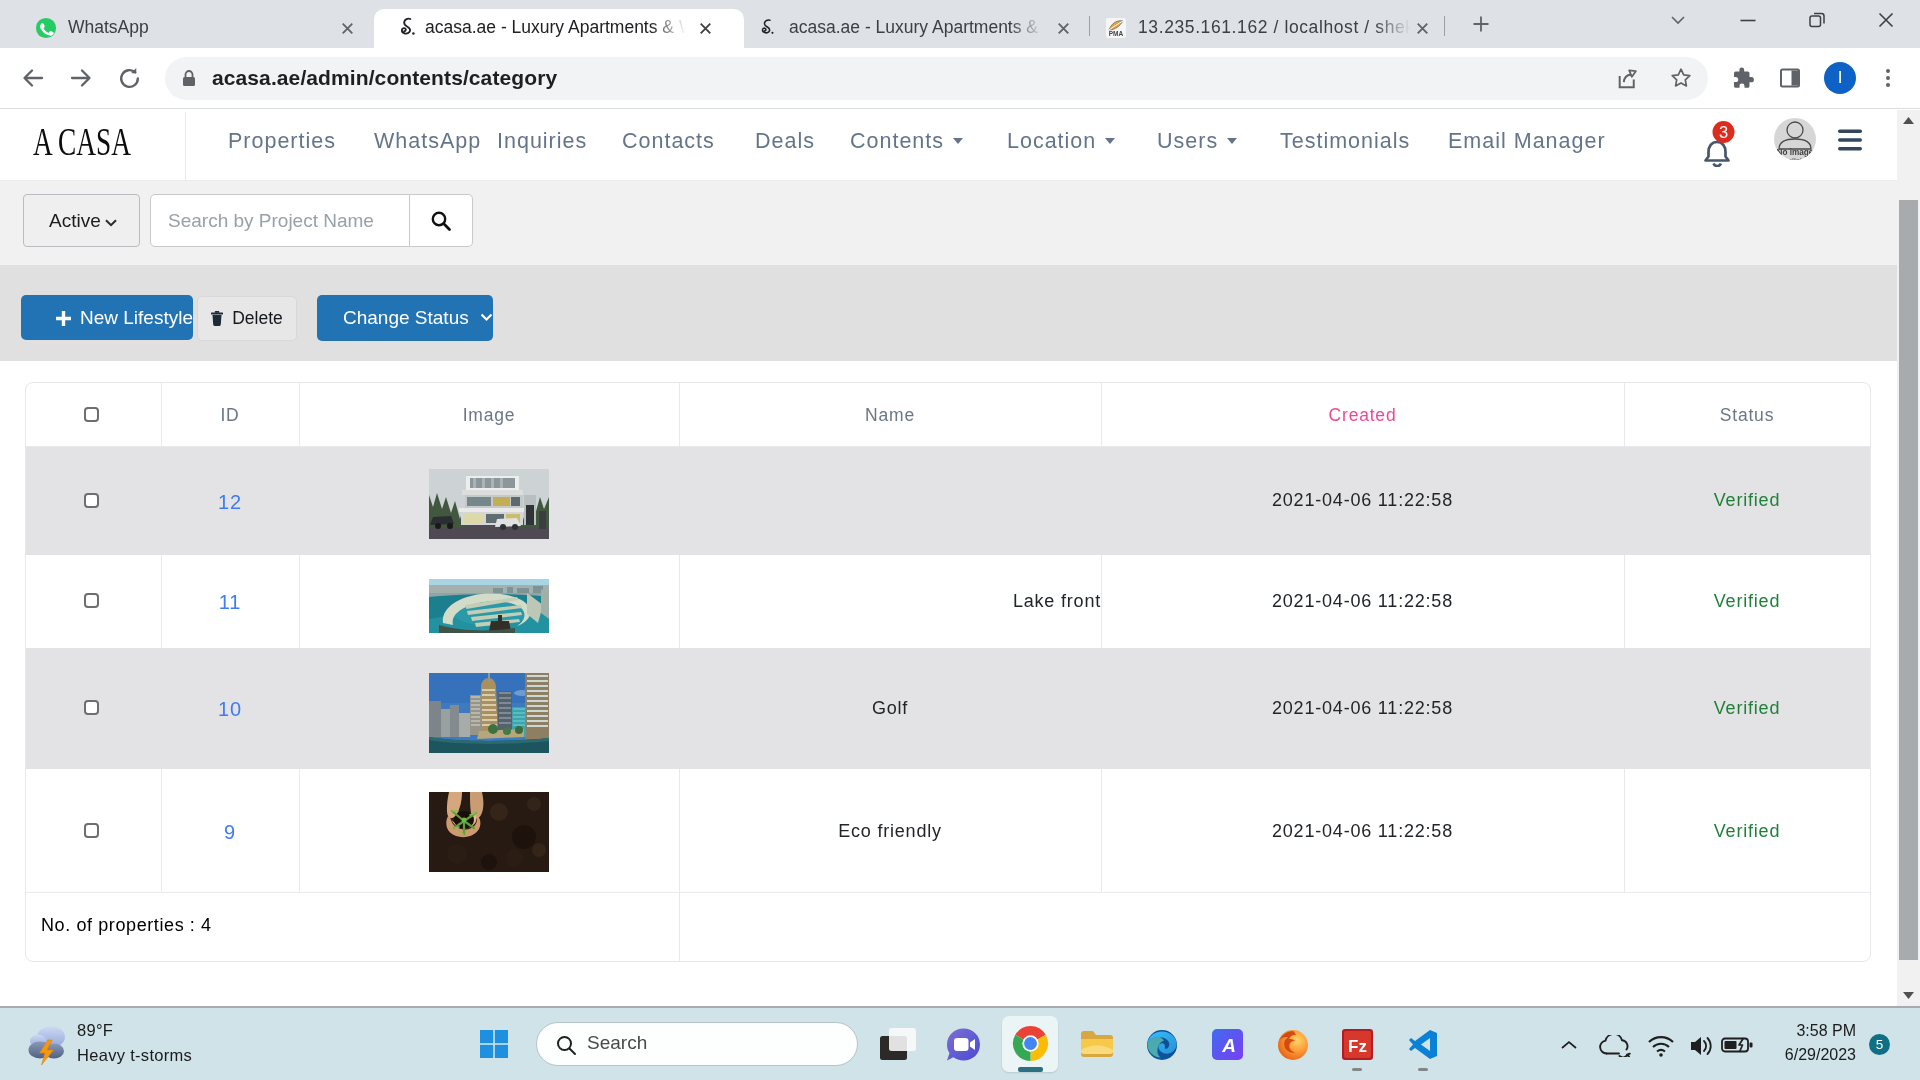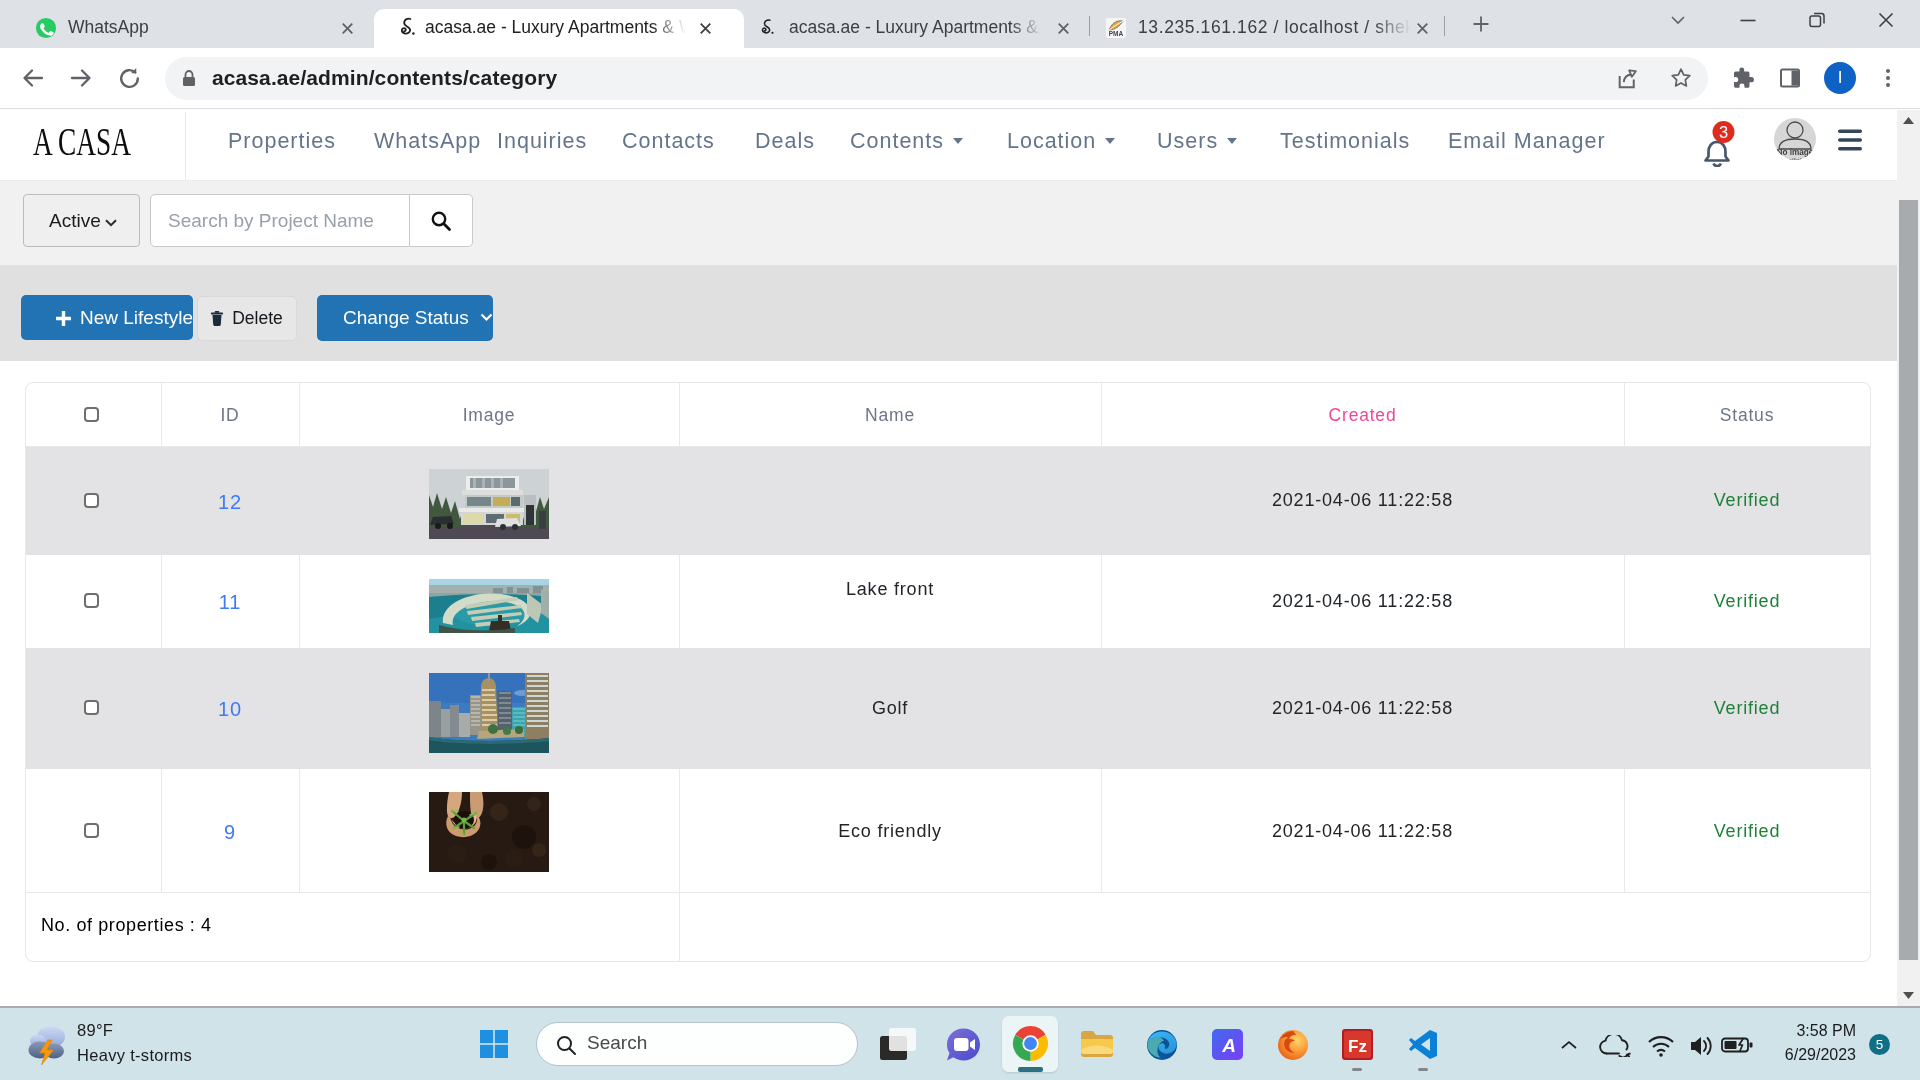--- a/index.html
+++ b/index.html
@@ -322,21 +322,21 @@
           <path d="M36 26 l52 -8 1.5 3 -52 9 Z" fill="#c5cdb6"></path>
           <path d="M38 32 l54 -6 1 3 -54 7 Z" fill="#c5cdb6"></path>
           <path d="M42 38 l50 -5 1 3 -50 6 Z" fill="#c5cdb6"></path>
           <path d="M46 44 l44 -4 1 3 -44 5 Z" fill="#c5cdb6"></path>
           <path d="M98 14 l16 12 -5 18 -11 -9 Z" fill="#bcc7b6"></path>
           <path d="M112 10 l8 4 0 26 -8 -6 Z" fill="#9fb0a8"></path>
           <path d="M62 42 l7 0 0 -6 4 0 0 6 7 0 2 10 -22 0 Z" fill="#332e26"></path>
           <path d="M10 46 C30 52 60 53 86 49 L86 54 L10 54 Z" fill="#3f5346"></path>
         </svg>
       </div>
-      <div class="cell" style="left:653px; width:422px; top:24px;">Lake front</div>
+      <div class="cell" style="left:653px; width:422px; top:36px;text-align:right;">Lake front</div>
       <div class="cell" style="left:1075px; width:523px; top:36px;">2021-04-06 11:22:58</div>
       <div class="cell ver" style="left:1598px; width:246px; top:36px;">Verified</div>
     </div>
 
     <div class="row gray" style="top:265px; height:121px;">
       <div class="cb" style="left:58px; top:52px;"></div>
       <div class="cell idlink" style="left:135px; width:138px; top:50px;">10</div>
       <div class="cell" style="left:403px; top:25px;" id="img10">
         <svg width="120" height="80" viewBox="0 0 120 80">
           <rect width="120" height="80" fill="#3c7bc1"></rect>

